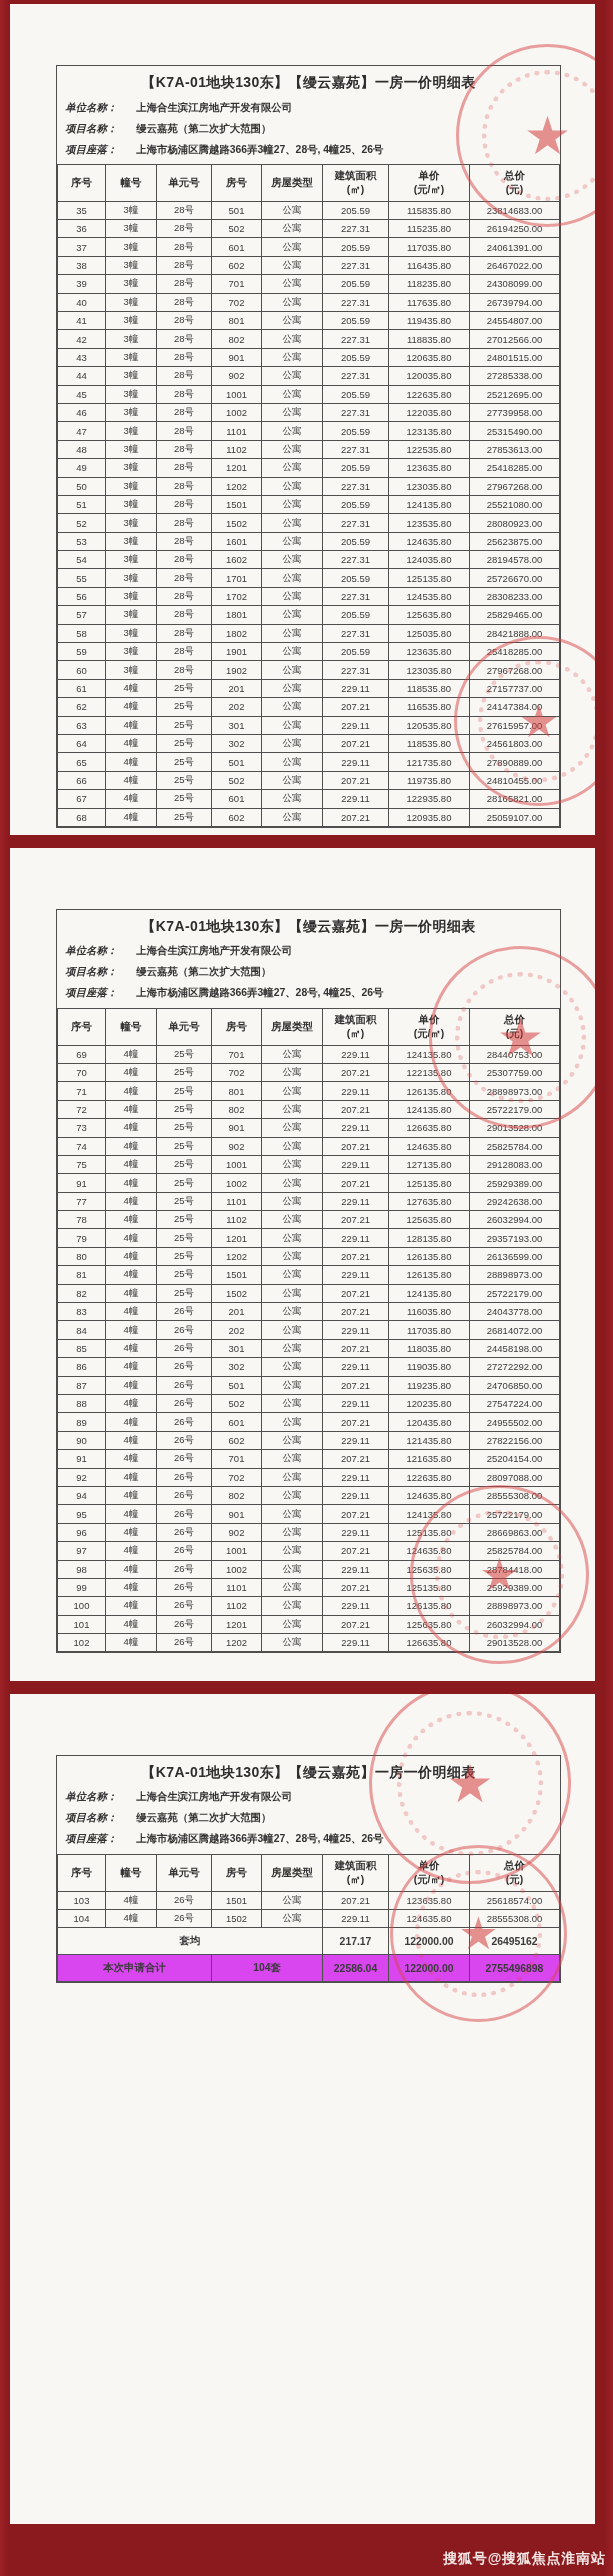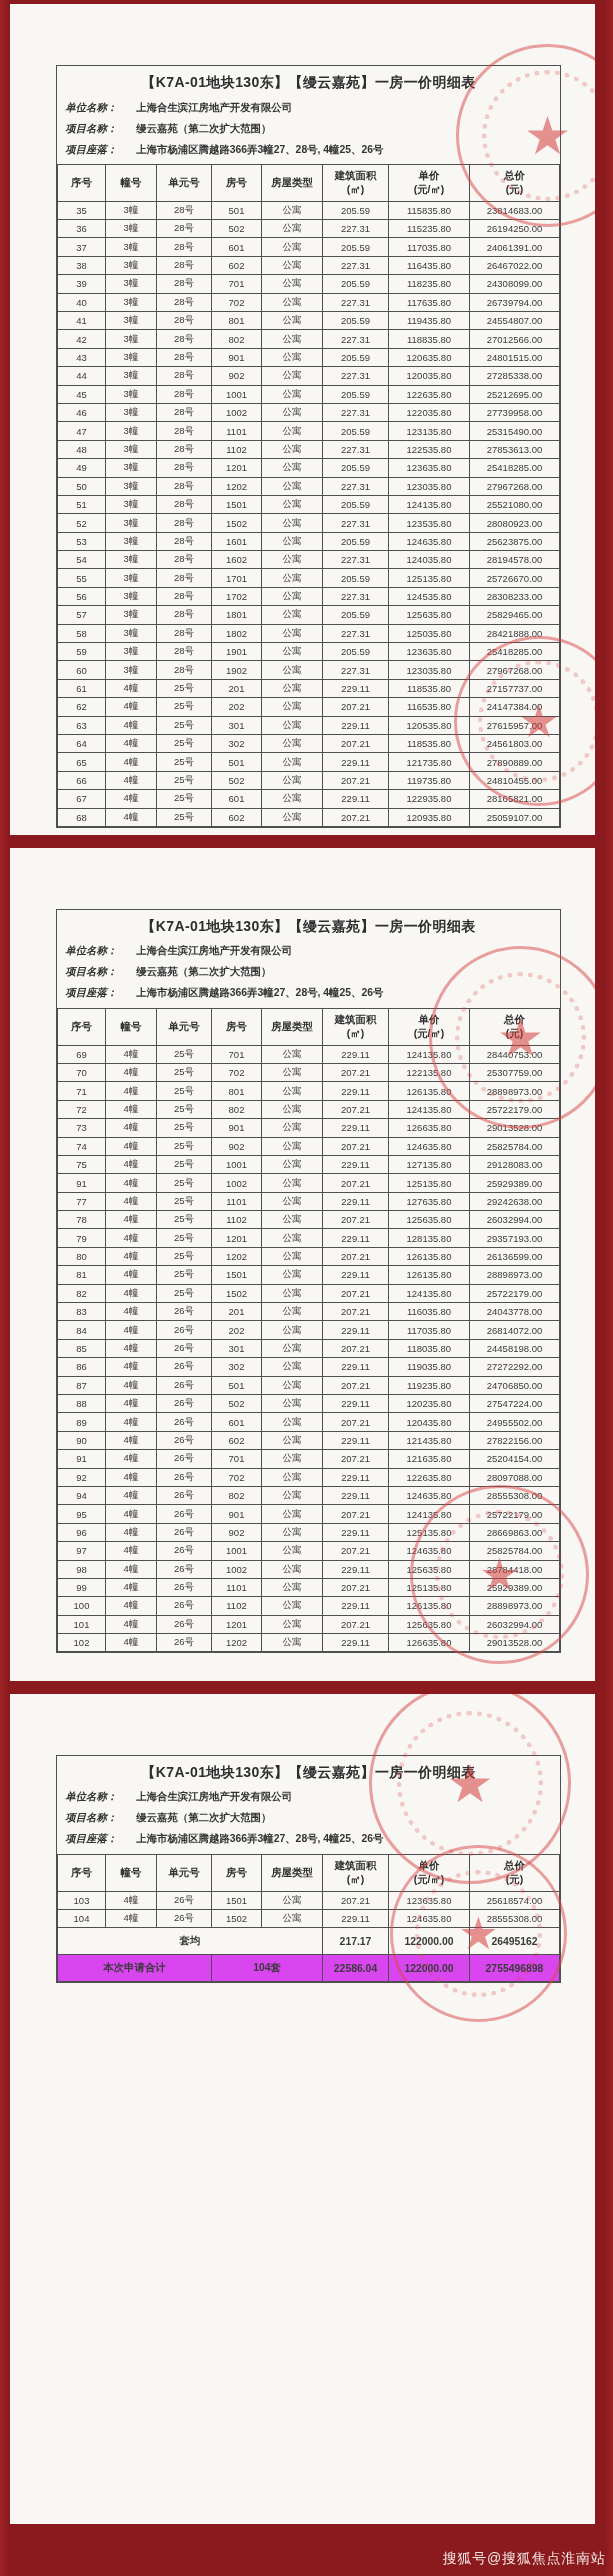--- a/index.html
+++ b/index.html
@@ -54,21 +54,21 @@
   }
   .seal::before{
     content:"";position:absolute;inset:13%;border-radius:50%;
     border:5.8px dotted rgba(215,70,70,.26);
   }
   .seal .star{color:rgba(210,60,60,.55);font-size:45px;line-height:1;}
   .seal.big .star{font-size:53px;}
 
   .watermark{
     position:absolute;right:8.3px;bottom:8.3px;
-    color:#f3e7e6;font-size:14px;font-weight:normal;letter-spacing:0.8px;
+    color:#f3e7e6;font-size:14px;font-weight:bold;letter-spacing:0.8px;
   }
 </style>
 </head>
 <body>
 
 <div class="page-card" id="card-1">
   <div class="sheet">
     <div class="sheet-title">【K7A-01地块130东】【缦云嘉苑】一房一价明细表</div>
     <div class="sheet-info">
       <div class="info-line"><span class="lbl">单位名称：</span><span>上海合生滨江房地产开发有限公司</span></div>

